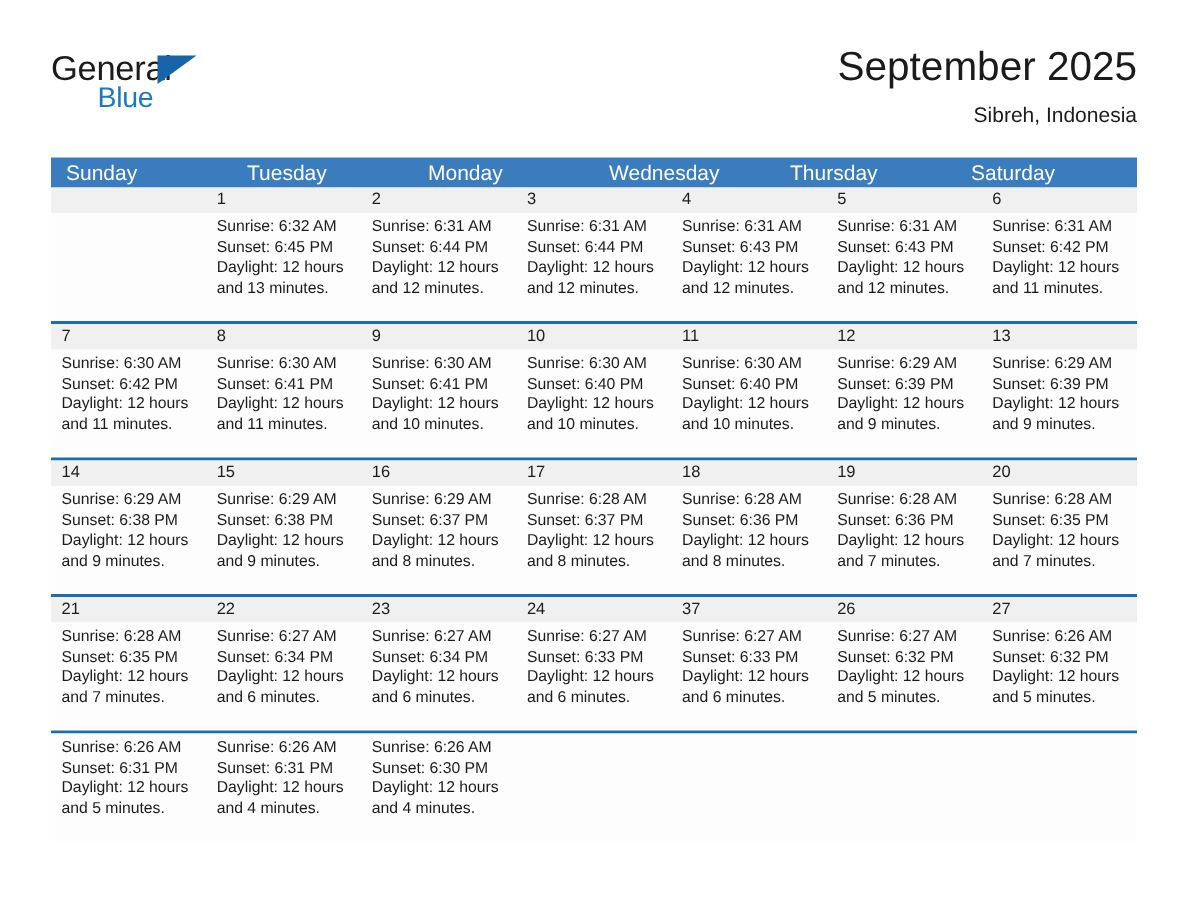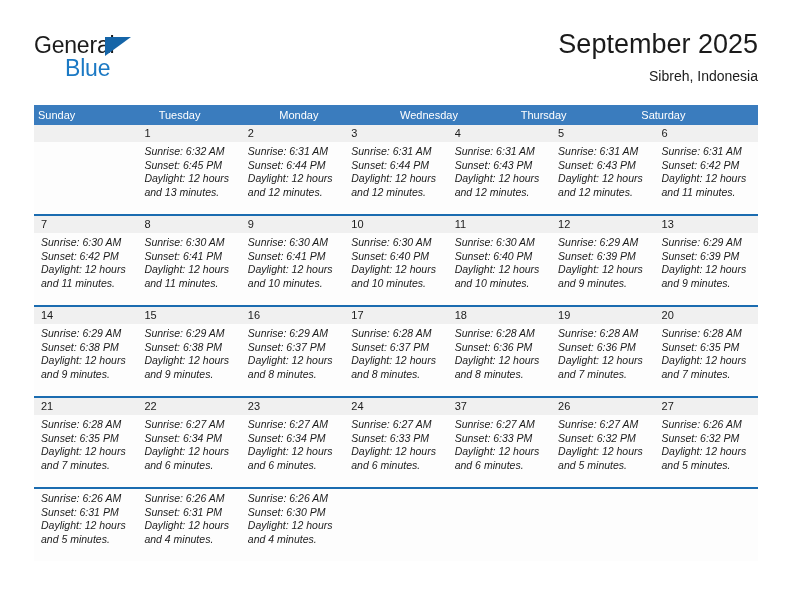--- a/index.html
+++ b/index.html
@@ -50,21 +50,21 @@
     top: 5px;
     width: 0;
     height: 0;
     border-left: 26px solid #1565a8;
     border-bottom: 19px solid transparent;
   }
   .logo-blue {
     position: absolute;
     left: 31px;
     top: 23px;
-    font-size: 23px;
+    font-size: 19px;
     letter-spacing: -0.2px;
     color: #1b79c4;
     font-family: "Liberation Sans", sans-serif;
   }
   .title-block {
     position: absolute;
     right: 0;
     top: 0;
     text-align: right;
   }
@@ -91,23 +91,23 @@
     width: 724px;
   }
   .dow-row {
     display: flex;
     background: #3a7cbe;
     height: 20px;
   }
   .dow {
     flex: 1 1 0;
     color: #ffffff;
-    font-size: 11px;
+    font-size: 14px;
     line-height: 20px;
-    padding-left: 4px;
+    padding-left: 10px;
     box-sizing: border-box;
     white-space: nowrap;
   }
   .week {
     position: relative;
   }
   .week .sep {
     height: 2px;
     background: #1b6cb0;
     width: 100%;
@@ -130,21 +130,20 @@
     background: #fdfdfd;
     height: 72px;
   }
   .cell-info {
     flex: 1 1 0;
     padding: 3px 7px 0 7px;
     box-sizing: border-box;
     font-size: 10.5px;
     line-height: 13.6px;
     color: #1b1b1b;
-    font-style: italic;
   }
   .cell-info div {
     white-space: nowrap;
   }
   .cell-info .daylight {
     white-space: normal;
   }
   .empty {
     color: transparent;
   }

